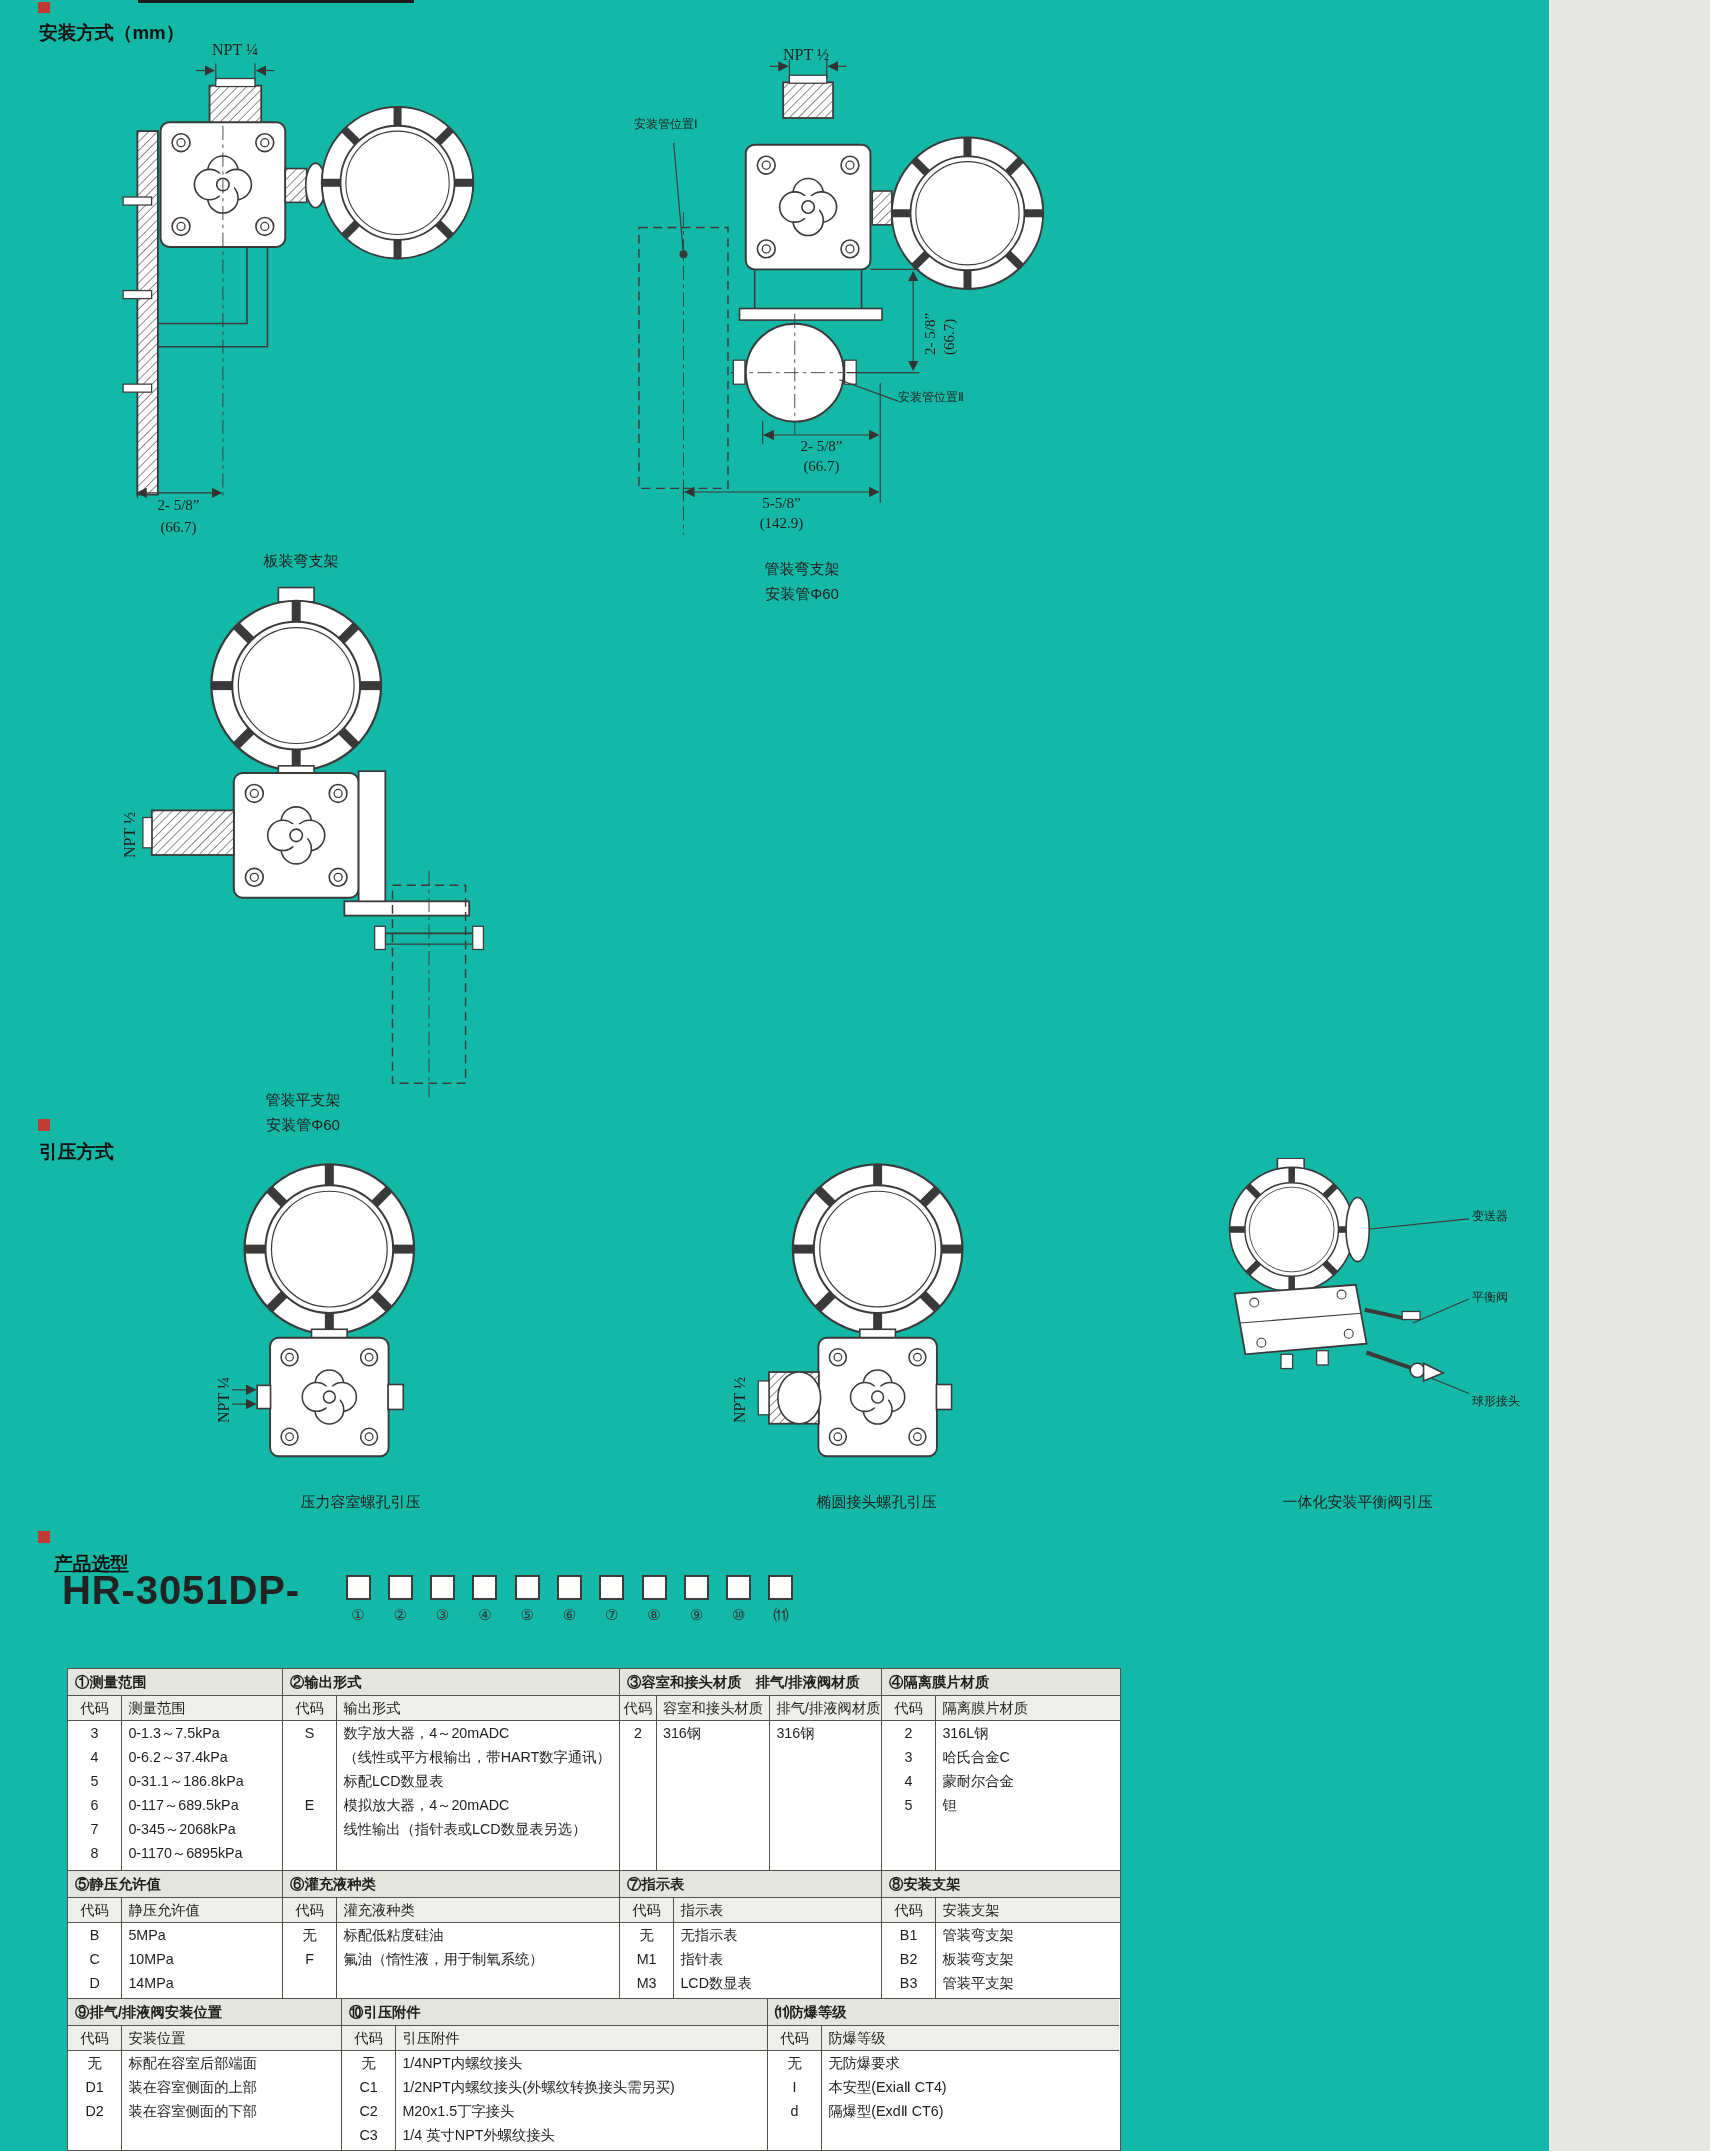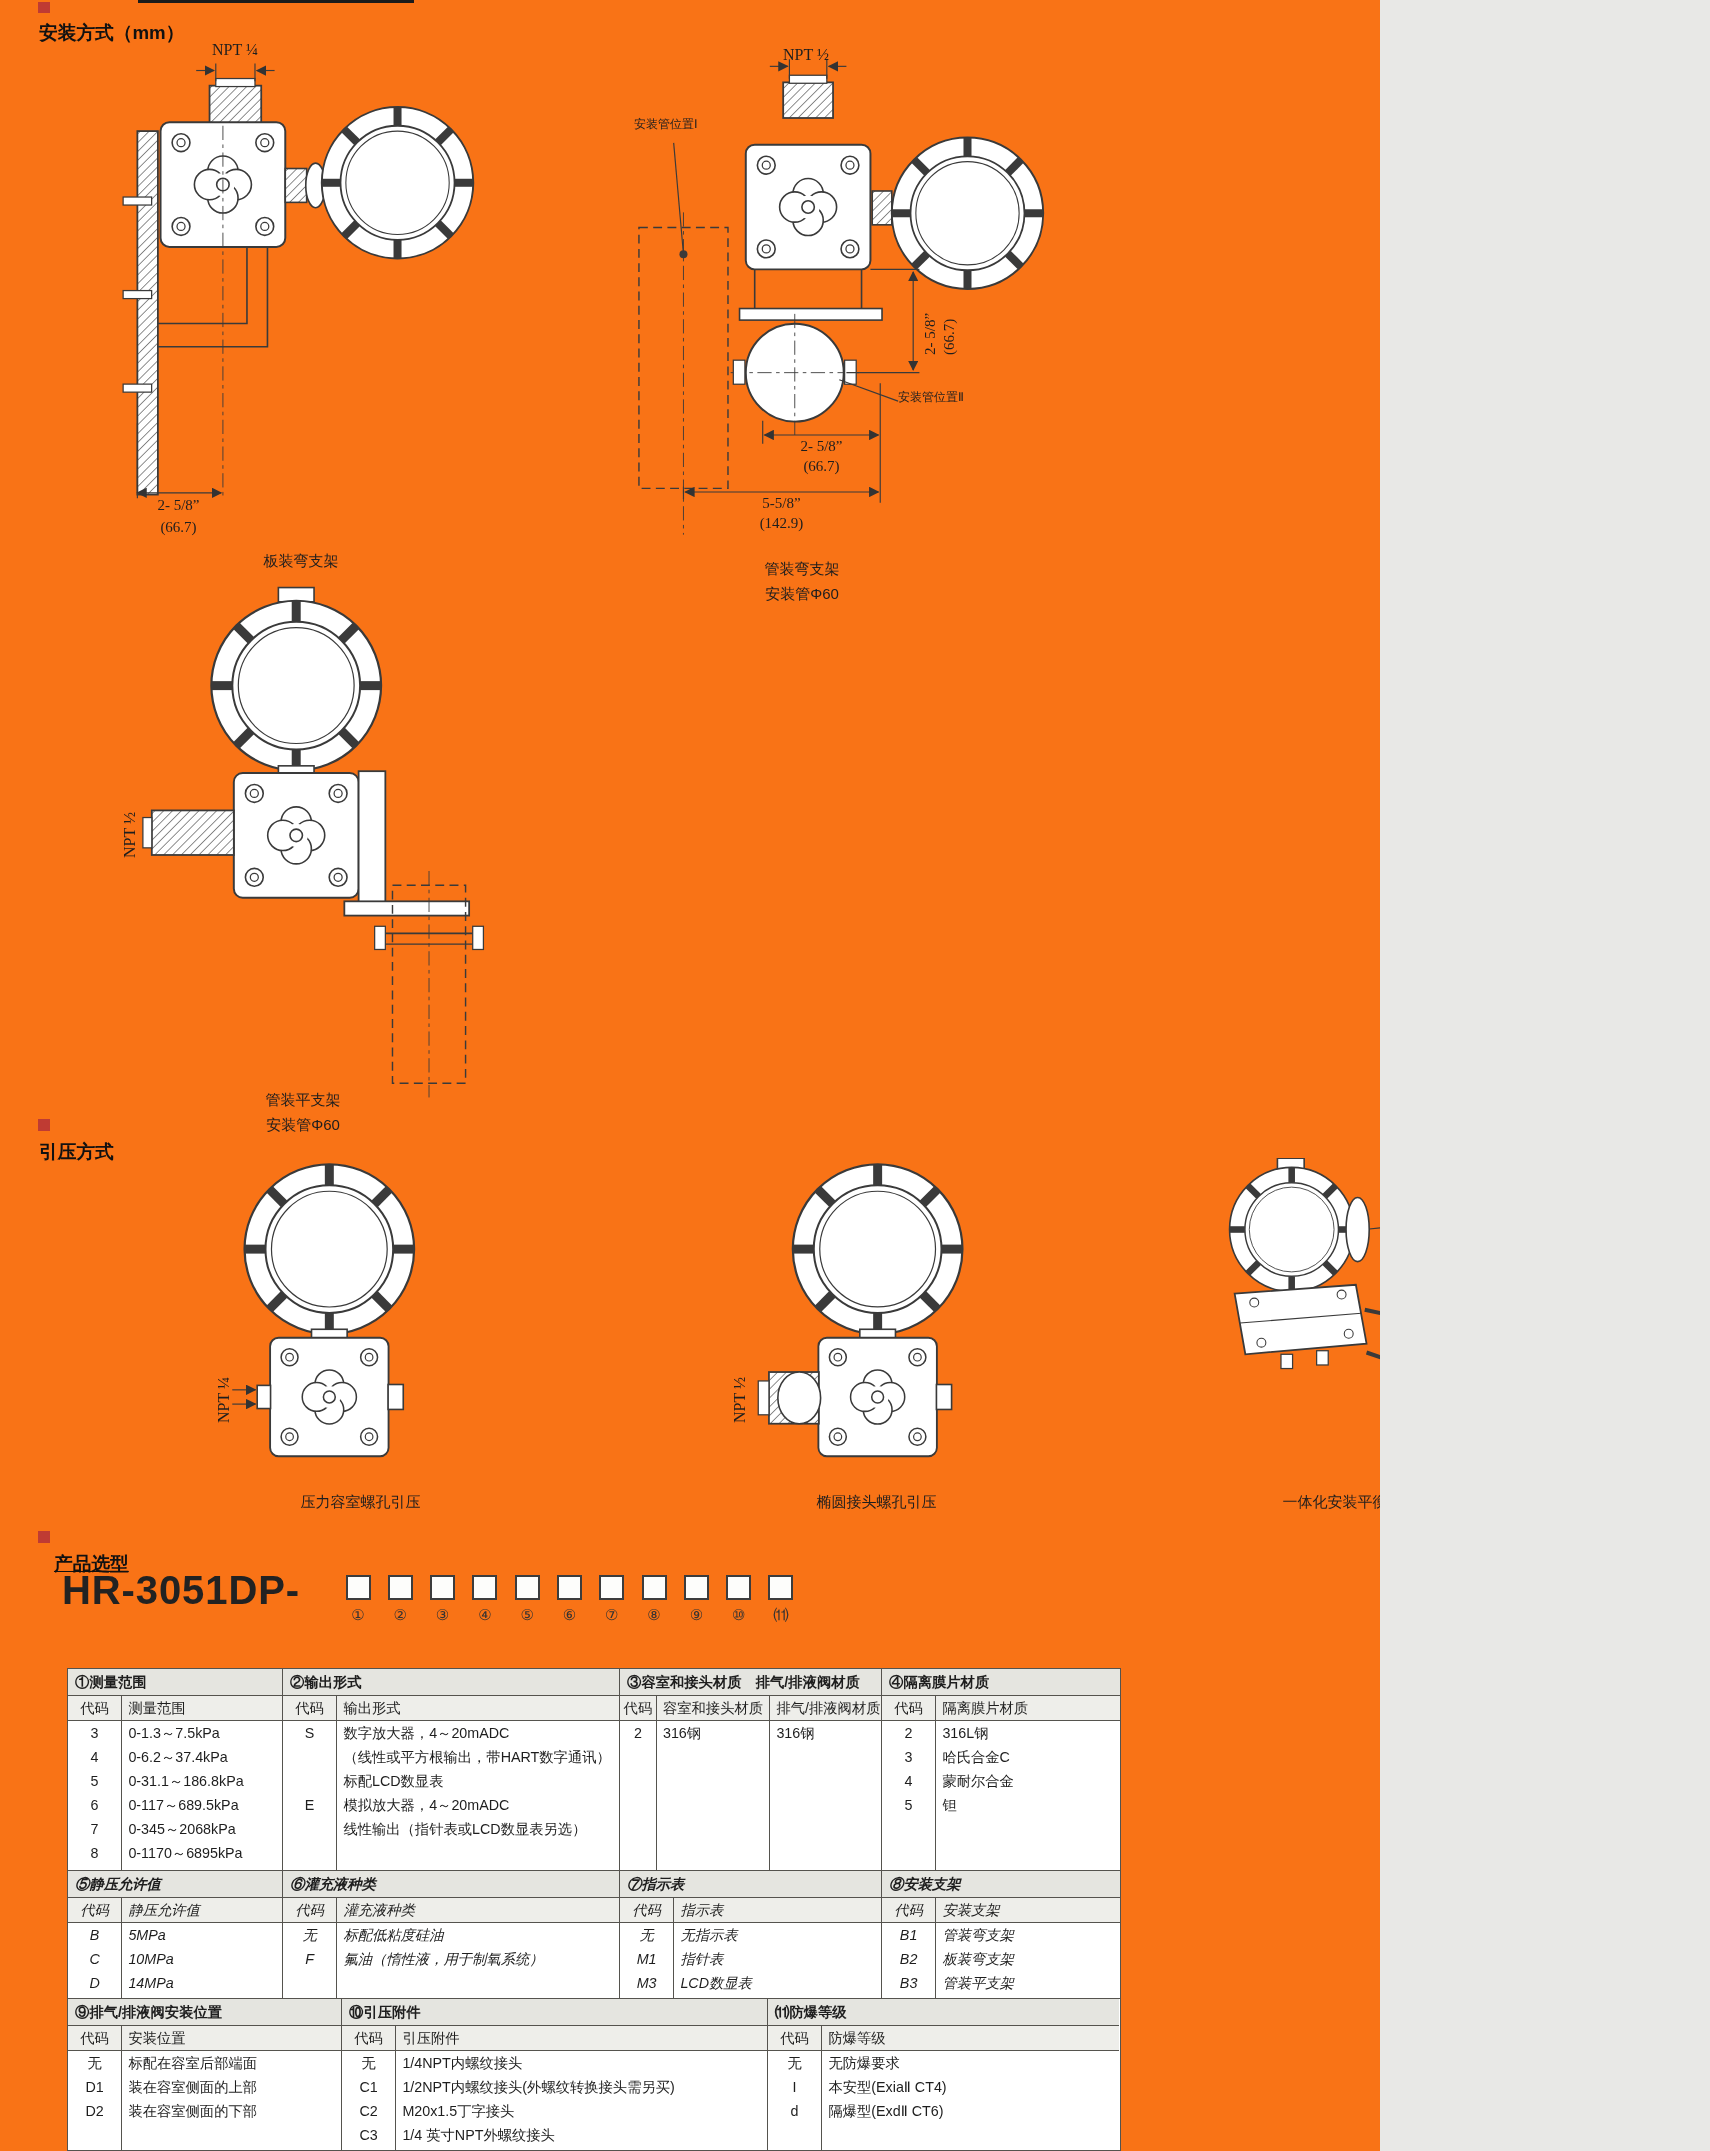--- a/index.html
+++ b/index.html
@@ -1,16 +1,16 @@
 <!DOCTYPE html>
 <html style="font-size:14.3px"><head>
 <meta charset="utf-8">
 <style>
   html,body{margin:0;padding:0;background:#e8e8e6;}
-  .page{position:relative;width:1380px;height:2151px;background:#f97316;overflow:hidden;
+  .page{position:relative;width:1549px;height:2151px;background:#14b8a6;overflow:hidden;
         font-family:"Liberation Sans",sans-serif;color:#1e1e1e;}
   .abs{position:absolute;}
   .ser{font-family:"Liberation Serif",serif;}
   .sec-title{font-size:18.7px;font-weight:bold;color:#111;}
   .bullet{width:11.6px;height:11.6px;background:#bf3b33;}
   .artifact{background:#1b1b1b;}
   .cap{font-size:15px;color:#1e1e1e;text-align:center;}
   .lbl{font-size:12px;color:#1e1e1e;white-space:nowrap;}
   .dimtxt{font-size:15px;text-align:center;width:107px;white-space:nowrap;}
   .rot{transform:rotate(-90deg);transform-origin:0 0;white-space:nowrap;line-height:18.7px;font-size:15px;}
@@ -483,21 +483,21 @@
                 <td>钽</td>
               </tr>
               <tr class="filler">
                 <td class="code"></td>
                 <td></td>
               </tr>
             </tbody>
           </table>
         </div>
     </div>
-    <div class="band" style="height:127px;font-style:italic;">
+    <div class="band" style="height:127px;">
       <div class="grp" style="width:215px;">
           <div class="g-title">⑤静压允许值</div>
           <table>
             <thead>
               <tr>
                 <th class="code">代码</th>
                 <th>静压允许值</th>
               </tr>
             </thead>
             <tbody>

